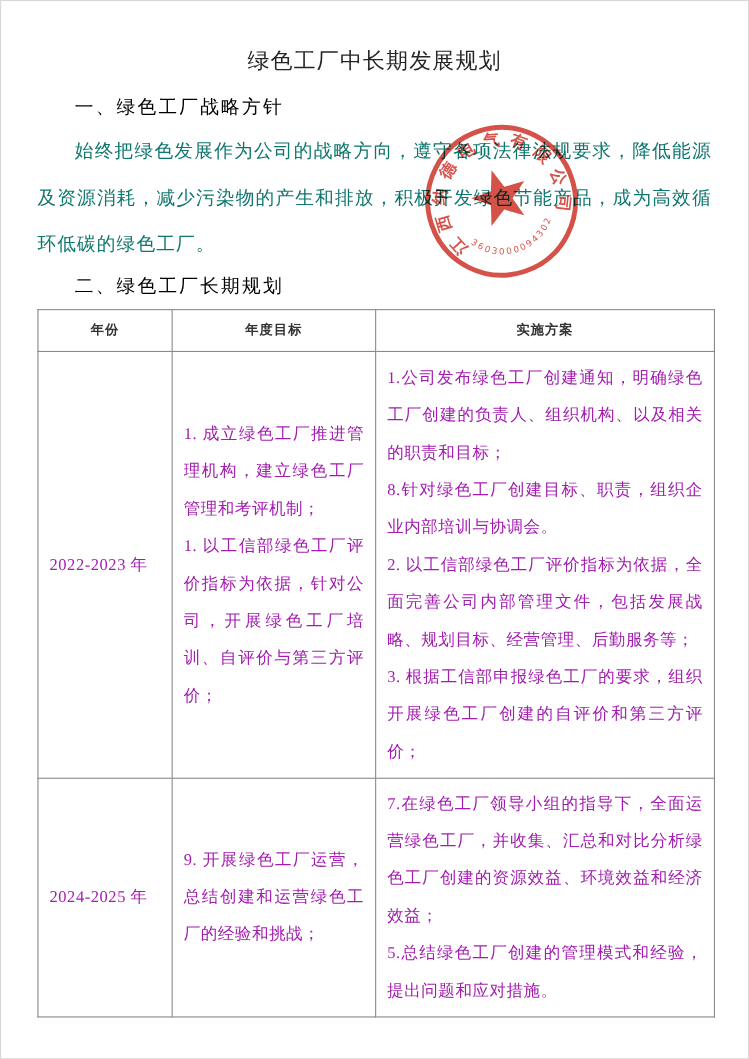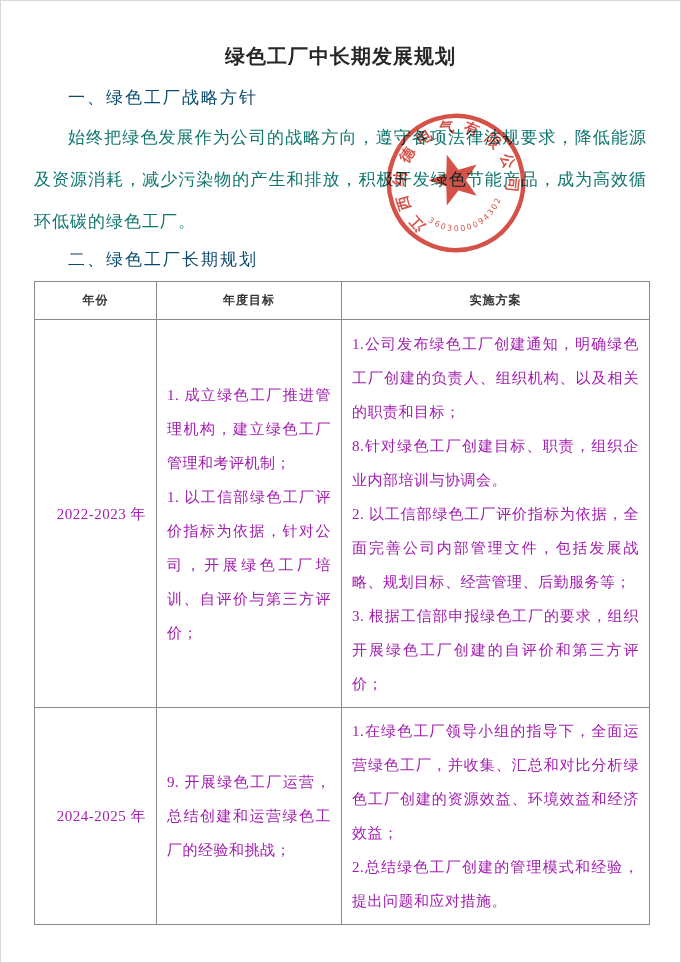--- a/index.html
+++ b/index.html
@@ -13,33 +13,33 @@
   }
   .page {
     position: relative;
     width: 681px; height: 963px;
     background: #ffffff;
     border: 1px solid #d8d8d8;
     padding: 40px 33px 0 33px;
   }
   .doc-title {
     font-family: "Liberation Sans", "DejaVu Sans", sans-serif;
-    font-weight: 700;
+    font-weight: 400;
     font-size: 20px;
     line-height: 30px;
     text-align: center;
     color: #262626;
     letter-spacing: 1px;
     margin-bottom: 12px;
   }
   .sec-heading {
     font-size: 17px;
     line-height: 30px;
     text-indent: 2em;
-    color: #0c4a6e;
+    color: #000000;
     letter-spacing: 2px;
     margin: 0 0 4px 0;
   }
   .body-para {
     font-size: 17px;
     line-height: 42px;
     text-indent: 2em;
     text-align: justify;
     color: #0f766e;
     letter-spacing: 1px;
@@ -63,21 +63,21 @@
     color: #333333;
     letter-spacing: 1px;
   }
   .plan-table td {
     font-size: 15px;
     line-height: 34px;
     vertical-align: middle;
     color: #a21caf;
     padding: 4px 10px;
   }
-  td.cell-year { text-align: right; letter-spacing: 0.5px; }
+  td.cell-year { text-align: left; letter-spacing: 0.5px; }
   td.cell-goals p, td.cell-plans p {
     margin: 0;
     text-align: justify;
     letter-spacing: 0.5px;
   }
   tr.row-1 { height: 388px; }
   tr.row-2 { height: 217px; }
   .seal {
     position: absolute;
     left: 381px; top: 108px;
@@ -139,22 +139,22 @@
           <p>2. 以工信部绿色工厂评价指标为依据，全面完善公司内部管理文件，包括发展战略、规划目标、经营管理、后勤服务等；</p>
           <p>3. 根据工信部申报绿色工厂的要求，组织开展绿色工厂创建的自评价和第三方评价；</p>
         </td>
       </tr>
       <tr class="row-2">
         <td class="cell-year">2024-2025 年</td>
         <td class="cell-goals">
           <p>9. 开展绿色工厂运营，总结创建和运营绿色工厂的经验和挑战；</p>
         </td>
         <td class="cell-plans">
-          <p>1.在绿色工厂领导小组的指导下，全面运营绿色工厂，并收集、汇总和对比分析绿色工厂创建的资源效益、环境效益和经济效益；</p>
-          <p>2.总结绿色工厂创建的管理模式和经验，提出问题和应对措施。</p>
+          <p>7.在绿色工厂领导小组的指导下，全面运营绿色工厂，并收集、汇总和对比分析绿色工厂创建的资源效益、环境效益和经济效益；</p>
+          <p>5.总结绿色工厂创建的管理模式和经验，提出问题和应对措施。</p>
         </td>
       </tr>
     </tbody>
   </table>
 
   <svg class="seal" viewBox="0 0 150 150" aria-hidden="true">
     <defs>
       <path id="arc-top" d="M 32.4,104.8 A 52,52 0 1 1 117.6,104.8" fill="none"></path>
       <path id="arc-bottom" d="M 34,100 A 47,47 0 0 0 116,100" fill="none"></path>
     </defs>

